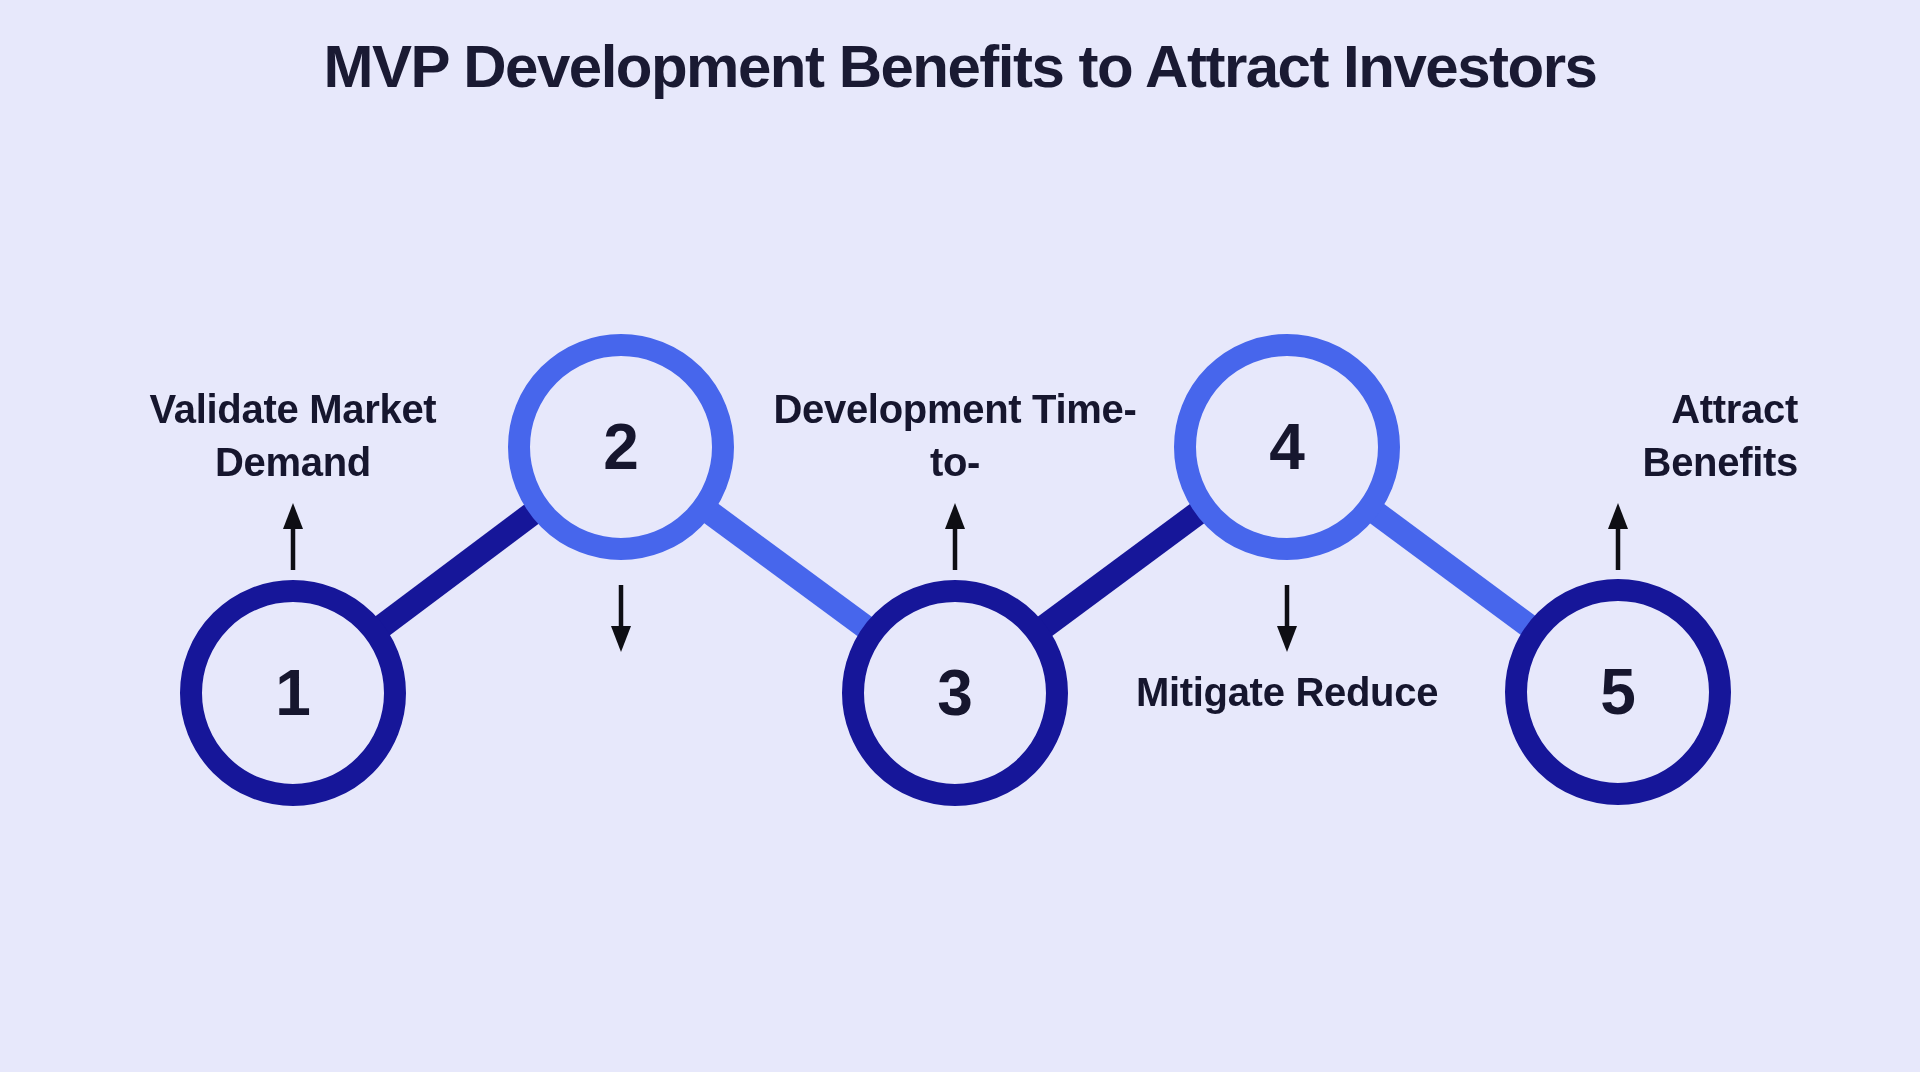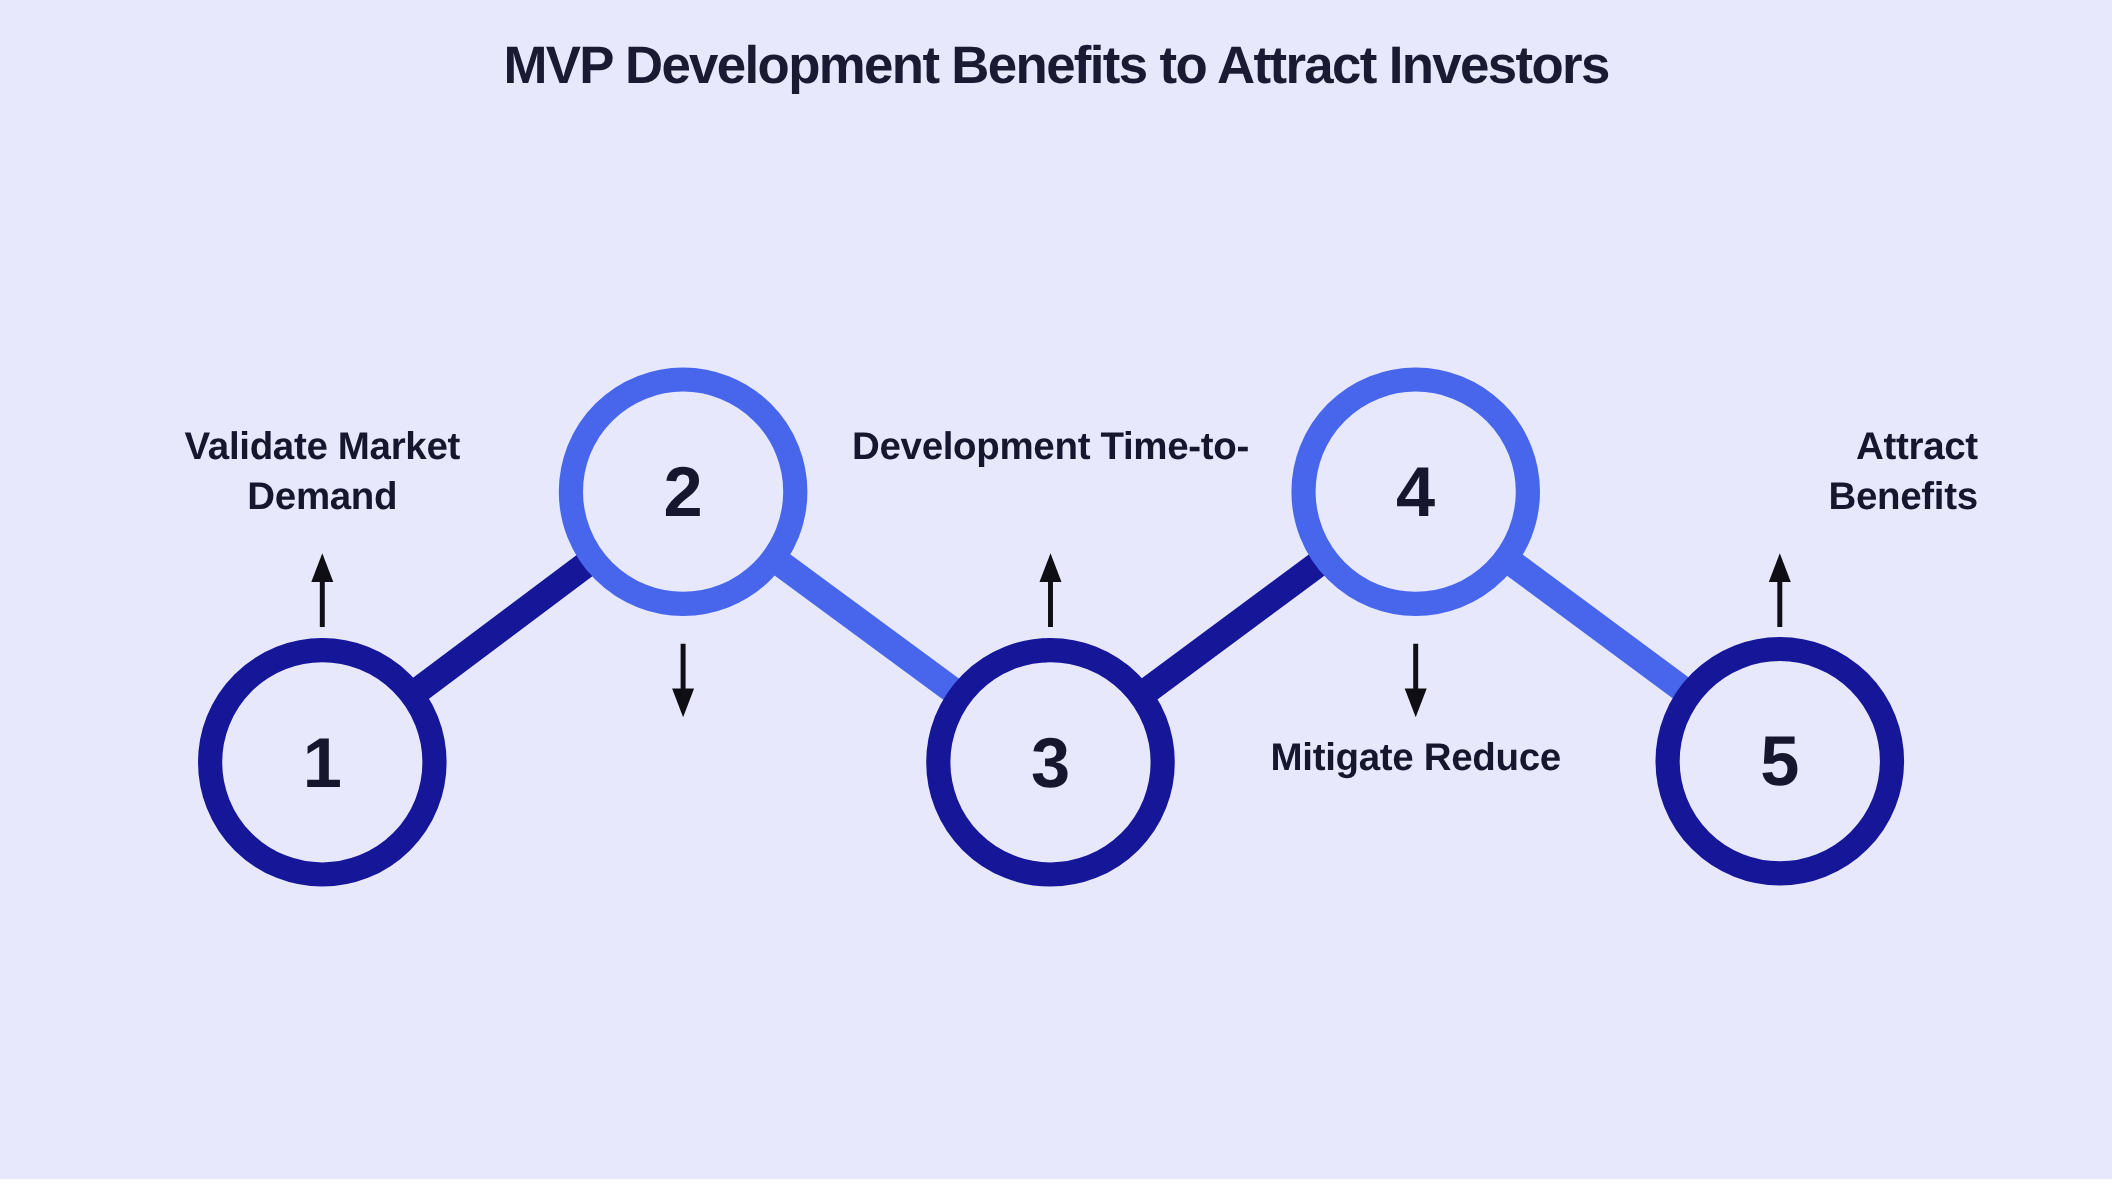--- a/index.html
+++ b/index.html
@@ -13,21 +13,21 @@
     background: #e7e8fb;
     overflow: hidden;
   }
 
   .page-title {
     position: absolute;
     top: 32px;
     left: 0;
     width: 100%;
     text-align: center;
-    font-size: 48px;
+    font-size: 60px;
     font-weight: 700;
     letter-spacing: -1.5px;
     color: #1a1a33;
   }
 
   svg.connectors {
     position: absolute;
     top: 0; left: 0;
     width: 1920px;
     height: 1080px;
@@ -53,21 +53,21 @@
   }
   .circle-1 { left: 180px;  top: 580px; }
   .circle-2 { left: 508px;  top: 334px; }
   .circle-3 { left: 842px;  top: 580px; }
   .circle-4 { left: 1174px; top: 334px; }
   .circle-5 { left: 1505px; top: 579px; }
 
   .step-label {
     position: absolute;
     text-align: center;
-    font-size: 35px;
+    font-size: 40px;
     font-weight: 700;
     line-height: 1.32;
     color: #16162e;
     letter-spacing: -0.3px;
   }
   .label-1 { left: 113px;  top: 383px; width: 360px; }
   .label-2 { left: 432px;  top: 666px; width: 380px; }
   .label-3 { left: 755px;  top: 383px; width: 400px; }
   .label-4 { left: 1097px; top: 666px; width: 380px; }
   .label-5 { left: 1438px; top: 383px; width: 360px; }

